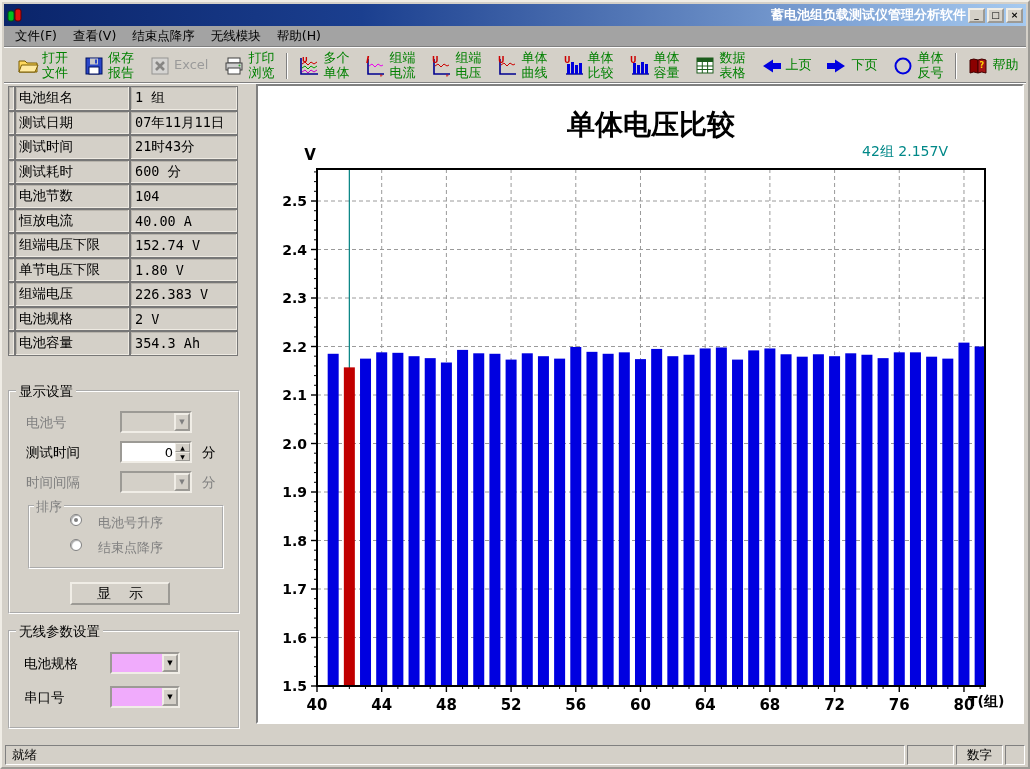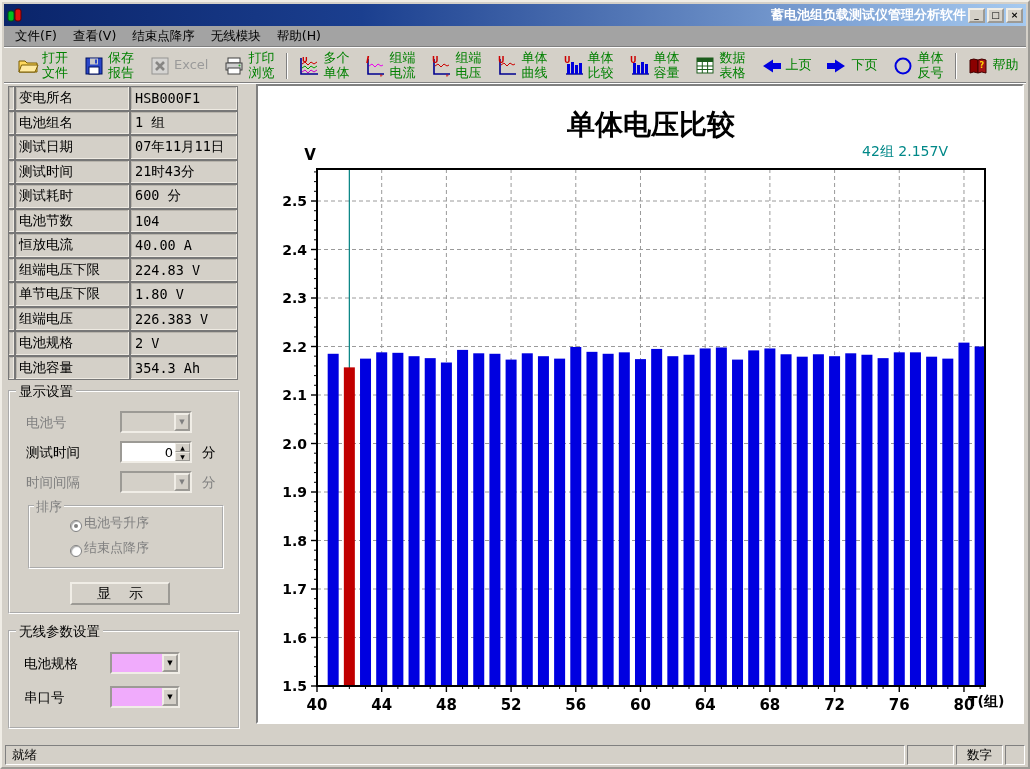--- a/index.html
+++ b/index.html
@@ -75,21 +75,21 @@
     font-size:13px; padding:0 2px; width:40px; background:#fff;
     font-family:"DejaVu Sans", sans-serif; }
   .spin-btns { width:15px; display:flex; flex-direction:column; }
   .spin-btns div { flex:1; background:#d4d0c8; border:1px outset #f0ede6;
     font-size:6px; line-height:7px; text-align:center; }
 
   .sort-box { position:absolute; left:18px; top:113px; width:196px; height:64px;
     border:2px groove #ffffff; }
   .sort-box .gb-title { position:absolute; top:-9px; left:4px; background:#d4d0c8;
     padding:0 2px; font-size:13px; color:#808080; }
-  .radio-row { display:flex; align-items:flex-end; gap:2px; margin:7px 0 0 40px; }
+  .radio-row { display:flex; align-items:flex-start; gap:16px; margin:7px 0 0 40px; }
   .radio-circle { width:12px; height:12px; border-radius:50%; background:#fff;
     border:1px solid #808080; box-shadow:inset 1px 1px 1px #aaa; position:relative; }
   .radio-circle.checked::after { content:""; position:absolute; left:3px; top:3px;
     width:4px; height:4px; border-radius:50%; background:#808080; }
   .radio-label { font-size:13px; color:#808080; }
 
   .show-btn { position:absolute; left:60px; top:190px; width:100px; height:23px;
     background:#d4d0c8; border:2px outset #f0ede6; font-size:14px;
     text-align:center; line-height:19px; white-space:pre; }
 
@@ -309,25 +309,20 @@
           <div>关于</div>
         </div>
       </div>
     </div>
 
   <div class="content">
 
     <div class="info-table" id="info-table">
         <div class="info-row">
           <div class="info-cell"></div>
-          <div class="info-cell info-label">变电所名</div>
-          <div class="info-cell info-value">HSB000F1</div>
-        </div>
-        <div class="info-row">
-          <div class="info-cell"></div>
           <div class="info-cell info-label">电池组名</div>
           <div class="info-cell info-value">1  组</div>
         </div>
         <div class="info-row">
           <div class="info-cell"></div>
           <div class="info-cell info-label">测试日期</div>
           <div class="info-cell info-value">07年11月11日</div>
         </div>
         <div class="info-row">
           <div class="info-cell"></div>
@@ -345,21 +340,21 @@
           <div class="info-cell info-value">104</div>
         </div>
         <div class="info-row">
           <div class="info-cell"></div>
           <div class="info-cell info-label">恒放电流</div>
           <div class="info-cell info-value">40.00  A</div>
         </div>
         <div class="info-row">
           <div class="info-cell"></div>
           <div class="info-cell info-label">组端电压下限</div>
-          <div class="info-cell info-value">224.83 V</div>
+          <div class="info-cell info-value">152.74 V</div>
         </div>
         <div class="info-row">
           <div class="info-cell"></div>
           <div class="info-cell info-label">单节电压下限</div>
           <div class="info-cell info-value">1.80  V</div>
         </div>
         <div class="info-row">
           <div class="info-cell"></div>
           <div class="info-cell info-label">组端电压</div>
           <div class="info-cell info-value">226.383  V</div>

